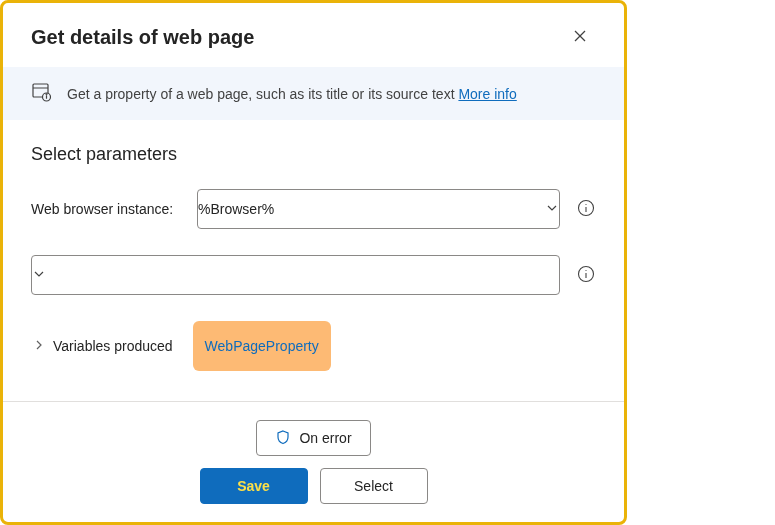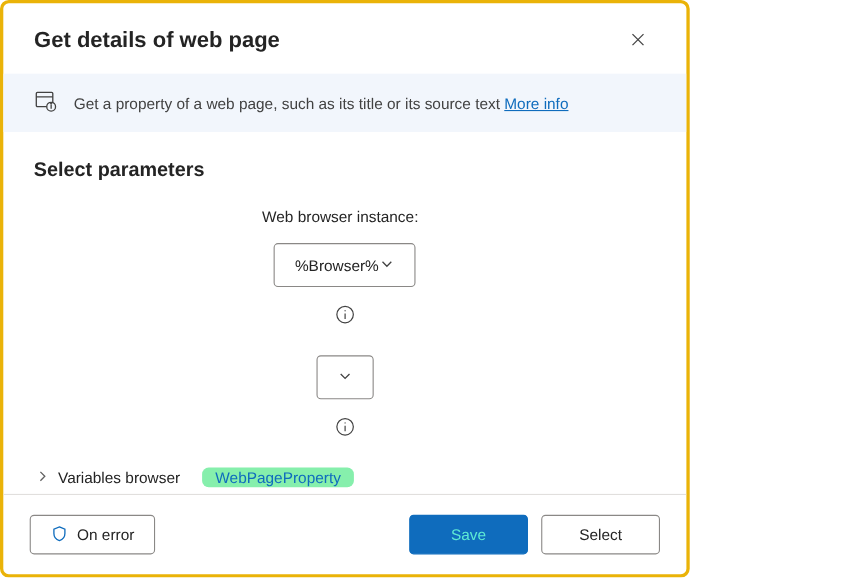--- a/index.html
+++ b/index.html
@@ -64,51 +64,50 @@
       text-decoration: underline;
       cursor: pointer;
     }
     .content {
       flex: 1;
       padding: 24px 28px;
       overflow-y: auto;
     }
     .section-title {
       font-size: 18px;
-      font-weight: 700;
+      font-weight: 400;
       color: #242424;
       margin-bottom: 24px;
     }
     .form-row {
       display: flex;
       align-items: center;
       gap: 16px;
       margin-bottom: 26px;
-      flex-direction: column;
     }
     .form-label {
       width: 150px;
       font-size: 14px;
       color: #242424;
       flex-shrink: 0;
     }
     .form-control {
       flex: 1;
       position: relative;
     }
     .select-box {
       width: 100%;
       height: 40px;
       border: 1px solid #8a8886;
       border-radius: 4px;
       background: #fff;
       display: flex;
       align-items: center;
       justify-content: space-between;
-      padding: 0 18px;
+      padding: 0 0;
       cursor: pointer;
       font-size: 14px;
       color: #242424;
     }
     .select-value {
       overflow: hidden;
       text-overflow: ellipsis;
       white-space: nowrap;
     }
     .chevron-icon {
@@ -137,34 +136,35 @@
       display: flex;
       align-items: center;
       justify-content: center;
     }
     .collapsible-label {
       font-size: 14px;
       color: #242424;
     }
     .variable-chip {
       display: inline-block;
-      background: #86efac;
+      background: #fdba74;
       color: #0f6cbd;
       border-radius: 6px;
-      padding: 1px 12px;
+      padding: 17px 12px;
       font-size: 14px;
       margin-left: 14px;
     }
     .footer {
       border-top: 1px solid #e1dfdd;
       padding: 18px 24px;
       display: flex;
       align-items: center;
       justify-content: space-between;
       gap: 12px;
+      flex-direction: column;
     }
     .footer-right {
       display: flex;
       gap: 12px;
     }
     .btn {
       height: 36px;
       min-width: 108px;
       padding: 0 18px;
       border-radius: 4px;
@@ -177,22 +177,22 @@
       gap: 8px;
     }
     .btn-secondary {
       background: #fff;
       border: 1px solid #8a8886;
       color: #242424;
     }
     .btn-primary {
       background: #0f6cbd;
       border: 1px solid #0f6cbd;
-      color: #5eead4;
-      font-weight: 400;
+      color: #fde047;
+      font-weight: 700;
     }
     .shield-icon {
       color: #0f6cbd;
     }
   </style>
 </head>
 <body>
 
 <div class="dialog">
 
@@ -271,21 +271,21 @@
     </div>
 
     <div class="collapsible-row">
       <div class="expand-chevron">
         <span>
           <svg width="12" height="12" viewBox="0 0 12 12" fill="none" stroke="currentColor" stroke-width="1.2">
             <polyline points="4,2 8,6 4,10"></polyline>
           </svg>
         </span>
       </div>
-      <span class="collapsible-label">Variables browser</span>
+      <span class="collapsible-label">Variables produced</span>
       <span class="variable-chip">WebPageProperty</span>
     </div>
 
   </div>
 
   <div class="footer">
     <button class="btn btn-secondary">
       <span class="shield-icon">
         <svg width="16" height="16" viewBox="0 0 16 16" fill="none" stroke="currentColor" stroke-width="1.2">
           <path d="M8 2 L13 4 V8 C13 11 11 13.5 8 14.5 C5 13.5 3 11 3 8 V4 Z"></path>

